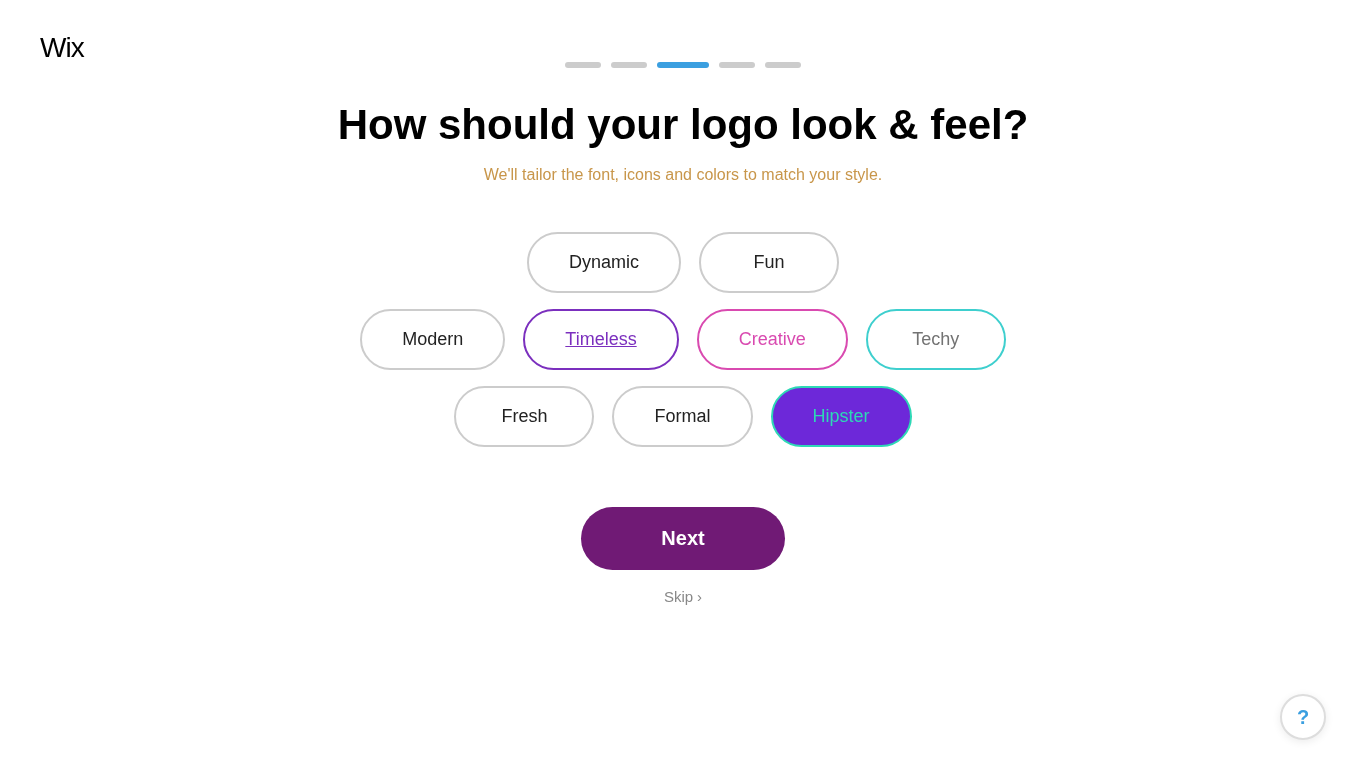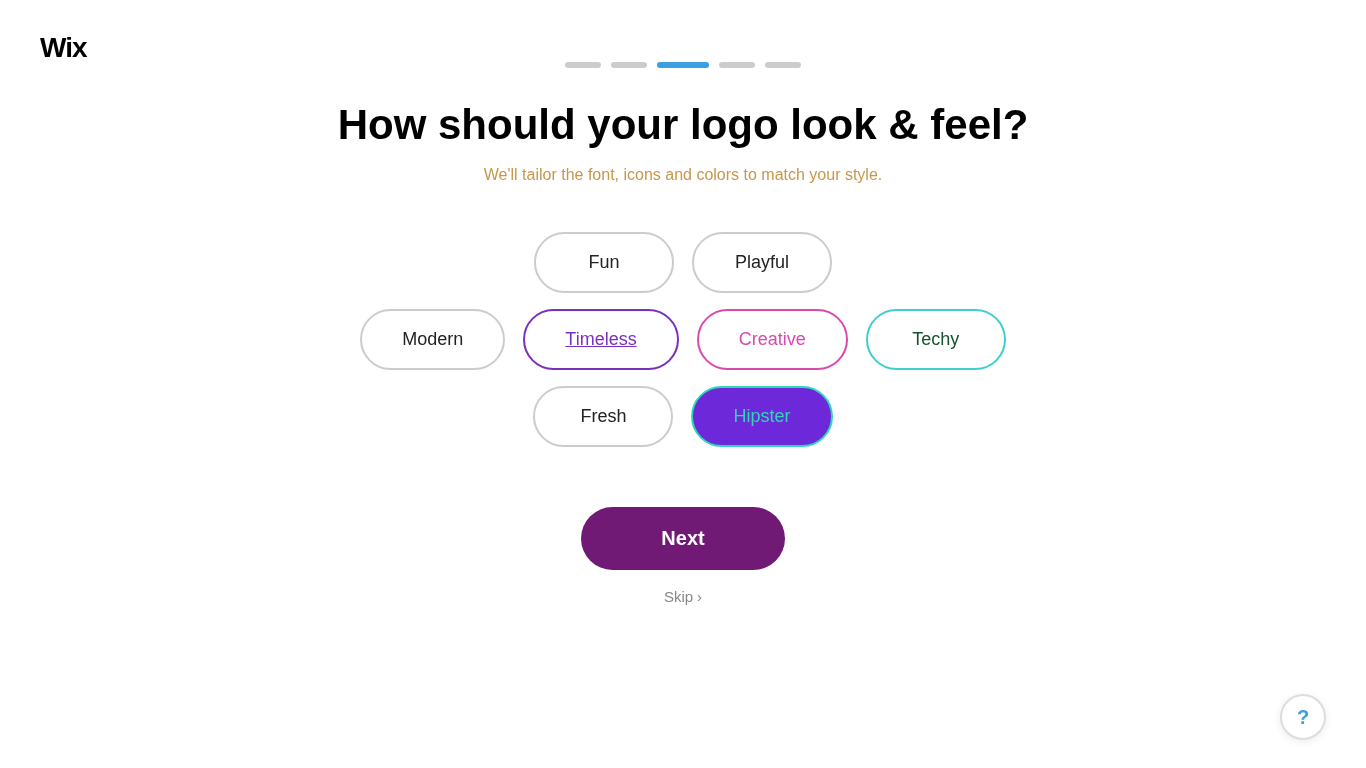--- a/index.html
+++ b/index.html
@@ -15,21 +15,21 @@
       height: 768px;
       overflow: hidden;
       position: relative;
     }
 
     .logo {
       position: absolute;
       top: 32px;
       left: 40px;
       font-size: 28px;
-      font-weight: 700;
+      font-weight: 400;
       color: #000;
       letter-spacing: -1px;
     }
 
     .logo span {
       display: inline-block;
     }
 
     .progress-bar {
       position: absolute;
@@ -123,21 +123,21 @@
     .option-btn.selected-pink {
       border: 2.5px solid;
       border-color: #d94ab0;
       color: #d94ab0;
       background: #fff;
     }
 
     .option-btn.selected-teal {
       border: 2.5px solid;
       border-color: #3ecfce;
-      color: #14532d;
+      color: #737373;
       background: #fff;
     }
 
     .option-btn.selected-hipster {
       border: 2.5px solid;
       border-color: #2ed8b6;
       color: #2ed8b6;
       background: #6d28d9;
     }
 
@@ -200,33 +200,34 @@
   <div class="progress-dot inactive"></div>
 </div>
 
 <div class="main-content">
   <h1 class="main-title">How should your logo look &amp; feel?</h1>
   <p class="subtitle">We'll tailor the font, icons and colors to match your style.</p>
 
   <div class="options-grid">
 
     <div class="options-row">
+      <button class="option-btn">Dynamic</button>
       <button class="option-btn">Fun</button>
-      <button class="option-btn">Playful</button>
     </div>
 
     <div class="options-row">
       <button class="option-btn">Modern</button>
       <button class="option-btn selected-purple">Timeless</button>
       <button class="option-btn selected-pink">Creative</button>
       <button class="option-btn selected-teal">Techy</button>
     </div>
 
     <div class="options-row">
       <button class="option-btn">Fresh</button>
+      <button class="option-btn">Formal</button>
       <button class="option-btn selected-hipster">Hipster</button>
     </div>
   </div>
 
   <button class="next-button">Next</button>
 
   <div class="skip-link">
     <span>Skip</span>
     <span>›</span>
   </div>

